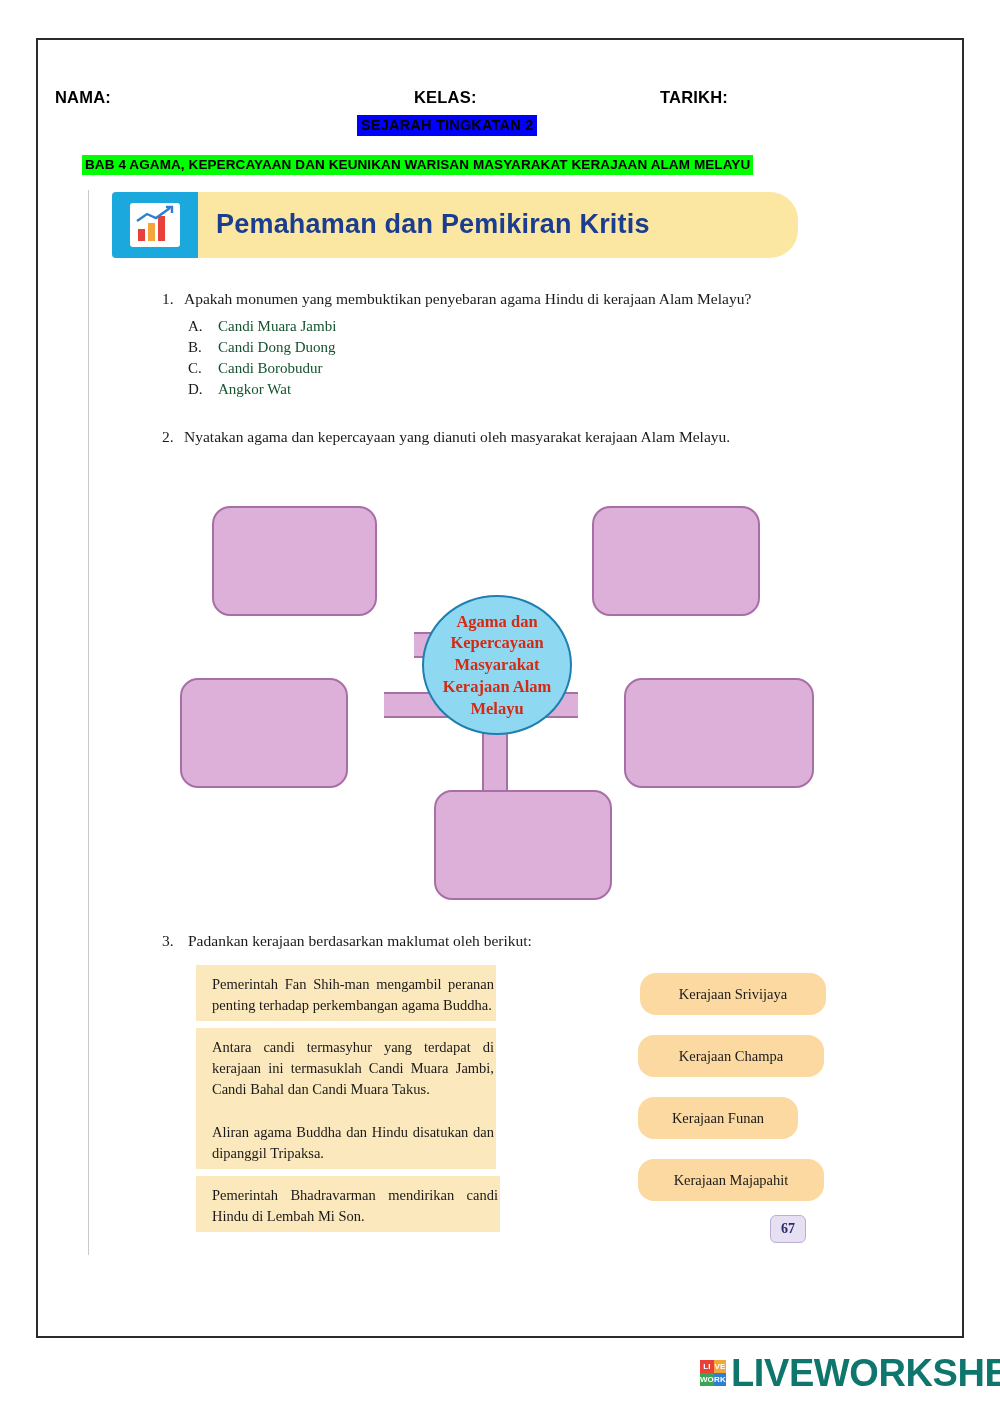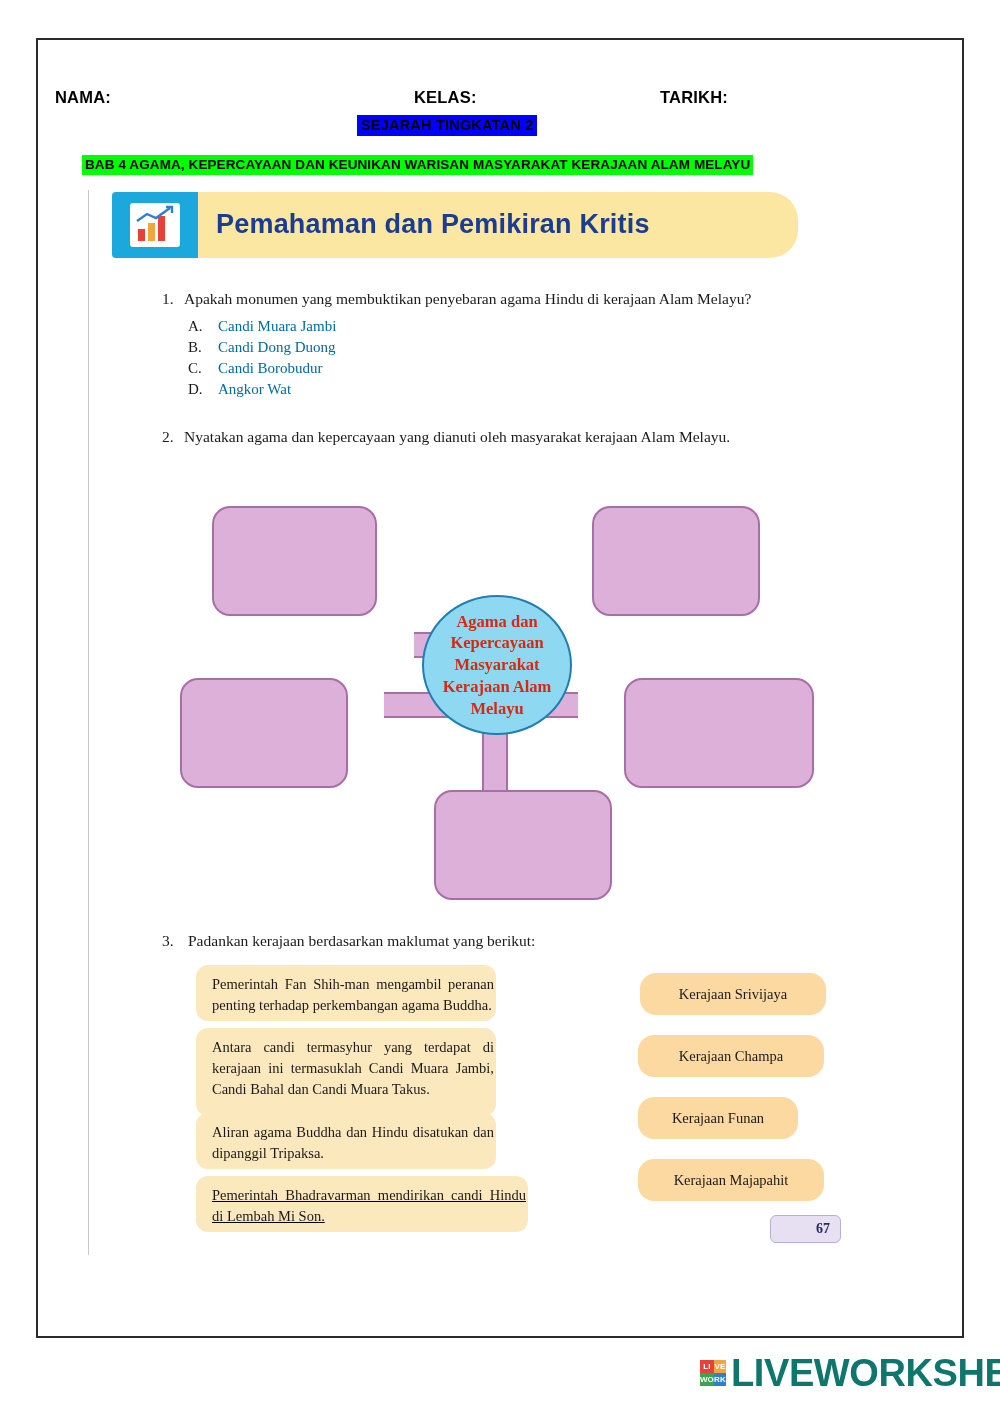--- a/index.html
+++ b/index.html
@@ -147,21 +147,21 @@
   .opt-letter {
     position: absolute;
     font-family: "Liberation Serif", serif;
     font-size: 15px;
     color: #1a1a1a;
   }
   .opt-text {
     position: absolute;
     font-family: "Liberation Serif", serif;
     font-size: 15px;
-    color: #0369a1;
+    color: #14532d;
   }
 
   
   .mm-box {
     position: absolute;
     background: #dcb0d8;
     border: 2px solid #a86fa6;
     border-radius: 18px;
     box-sizing: border-box;
   }
@@ -195,21 +195,21 @@
     font-weight: bold;
     font-size: 16.5px;
     color: #d42a14;
     line-height: 1.32;
   }
 
   
   .match-left {
     position: absolute;
     background: #fce8bd;
-    border-radius: 12px;
+    border-radius: 0;
     box-sizing: border-box;
     padding: 9px 2px 9px 16px;
   }
   .match-left span {
     font-family: "Liberation Serif", serif;
     font-size: 14.5px;
     color: #1a1a1a;
     line-height: 1.45;
     text-align: justify;
     display: block;
@@ -234,21 +234,20 @@
     left: 686px;
     top: 1035px;
     width: 34px;
     height: 26px;
     background: #e6e0f2;
     border: 1px solid #b9aed6;
     border-radius: 6px;
     display: flex;
     align-items: center;
     justify-content: center;
-    padding-left: 35px;
   }
   .page-no span {
     font-family: "Liberation Serif", serif;
     font-size: 14px;
     font-weight: bold;
     color: #2b2b6b;
   }
 
   
   .brand {
@@ -346,32 +345,32 @@
     <span>
       <span>Agama dan</span><br>
       <span>Kepercayaan</span><br>
       <span>Masyarakat</span><br>
       <span>Kerajaan Alam</span><br>
       <span>Melayu</span>
     </span>
   </div>
 
   <div class="q-num" style="left:78px; top:752px;">3.</div>
-  <div class="q-text" style="left:104px; top:752px;">Padankan kerajaan berdasarkan maklumat yang berikut:</div>
+  <div class="q-text" style="left:104px; top:752px;">Padankan kerajaan berdasarkan maklumat oleh berikut:</div>
 
   <div class="match-left" style="left:112px; top:785px; width:300px; height:56px;">
     <span>Pemerintah Fan Shih-man mengambil peranan penting terhadap perkembangan agama Buddha.</span>
   </div>
   <div class="match-left" style="left:112px; top:848px; width:300px; height:88px;">
     <span>Antara candi termasyhur yang terdapat di kerajaan ini termasuklah Candi Muara Jambi, Candi Bahal dan Candi Muara Takus.</span>
   </div>
   <div class="match-left" style="left:112px; top:933px; width:300px; height:56px;">
     <span>Aliran agama Buddha dan Hindu disatukan dan dipanggil Tripaksa.</span>
   </div>
-  <div class="match-left" style="left:112px; top:996px; width:332px; height:56px;text-decoration:underline;">
+  <div class="match-left" style="left:112px; top:996px; width:304px; height:56px;">
     <span>Pemerintah Bhadravarman mendirikan candi Hindu di Lembah Mi Son.</span>
   </div>
 
   <div class="match-right" style="left:556px; top:793px; width:186px; height:42px;">
     <span>Kerajaan Srivijaya</span>
   </div>
   <div class="match-right" style="left:554px; top:855px; width:186px; height:42px;">
     <span>Kerajaan Champa</span>
   </div>
   <div class="match-right" style="left:554px; top:917px; width:160px; height:42px;">

